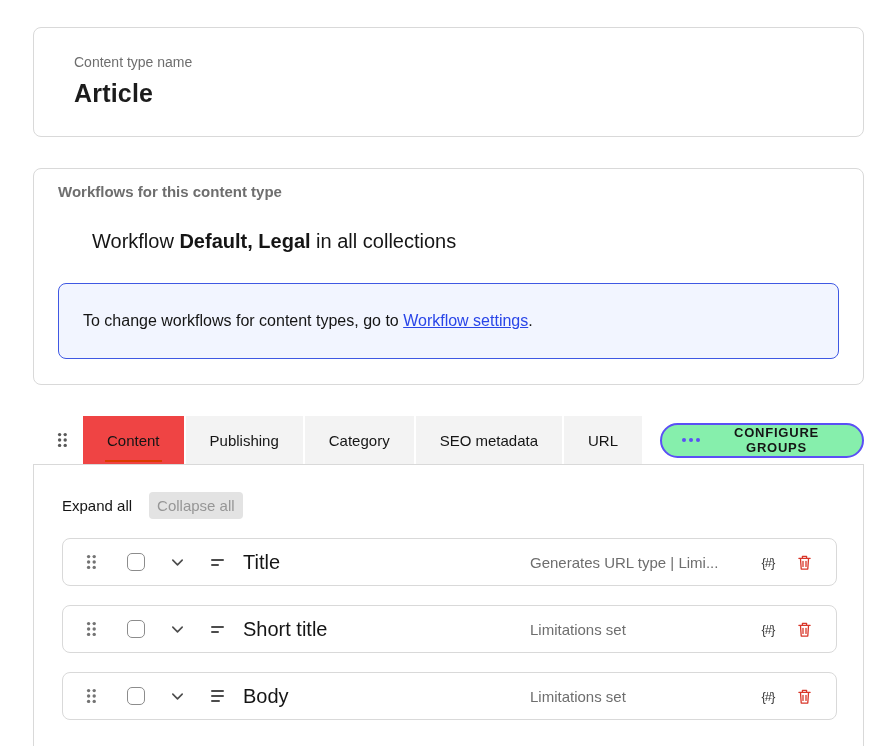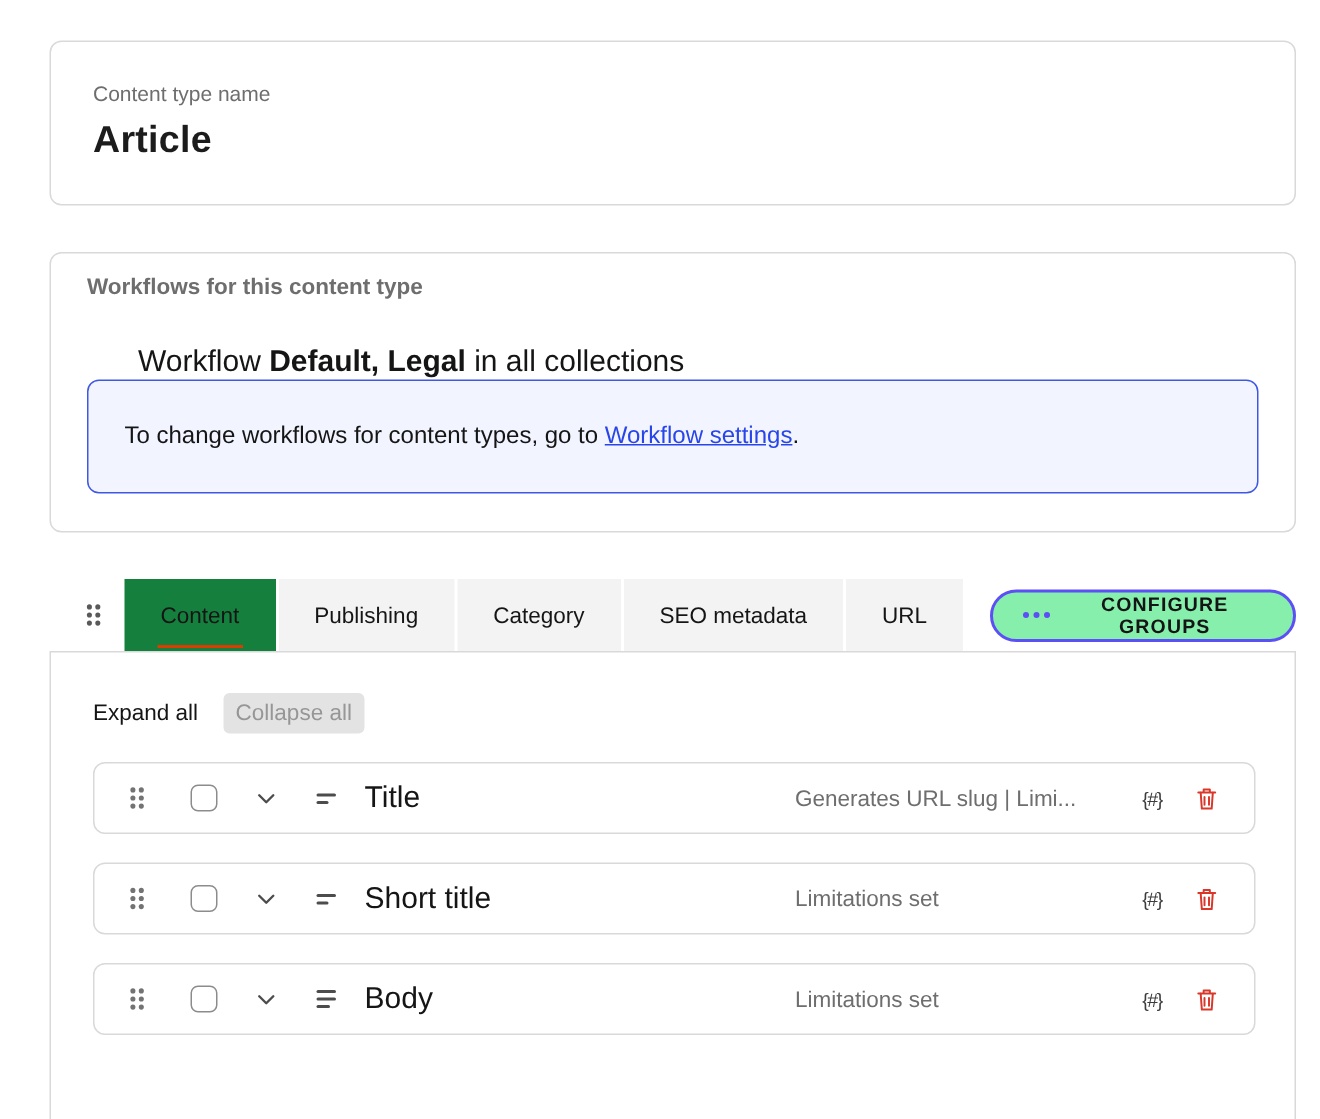--- a/index.html
+++ b/index.html
@@ -12,30 +12,31 @@
   }
   .page { padding: 27px 16px 0 33px; }
 
   .card {
     border: 1px solid #d9d9d9;
     border-radius: 8px;
     background: #fff;
   }
 
   
-  .ct-card { padding: 26px 28px 28px; }
+  .ct-card { padding: 26px 40px 28px; }
   .ct-label { font-size: 14px; color: #6e6e6e; }
   .ct-name { font-size: 25px; font-weight: bold; color: #1c1c1c; margin-top: 9px; letter-spacing: .2px; }
 
   
   .wf-card { margin-top: 31px; padding: 14px 24px 25px; }
   .wf-heading { font-size: 15px; font-weight: bold; color: #6e6e6e; }
   .wf-line { font-size: 20px; margin-top: 30px; color: #151515; margin-left: 34px; }
   .wf-line b { font-weight: bold; }
   .callout {
+    margin-top: 30px;
     background: #f2f5ff;
     border: 1px solid #3f58e3;
     border-radius: 8px;
     padding: 28px 24px;
     font-size: 16px;
   }
   .callout a { color: #2945e8; text-decoration: underline; cursor: pointer; }
 
   
   .tabs-row { margin-top: 31px; display: flex; align-items: center; height: 48px; }
@@ -45,21 +46,21 @@
     height: 48px;
     padding: 0 24px;
     display: flex;
     align-items: center;
     font-size: 15px;
     background: #f3f3f3;
     cursor: pointer;
     position: relative;
     white-space: nowrap;
   }
-  .tab.active { background: #15803d; }
+  .tab.active { background: #ef4444; }
   .tab.active::after {
     content: "";
     position: absolute;
     left: 22px; right: 22px; bottom: 2px;
     height: 2px;
     background: #db3c00;
   }
   .configure-btn {
     margin-left: 18px;
     height: 35px;
@@ -203,21 +204,21 @@
       <span class="el-chevron">
         <svg width="15" height="15" viewBox="0 0 16 16">
             <path d="M3 5.5 L8 10.5 L13 5.5" fill="none" stroke="#4c4c4c" stroke-width="1.7" stroke-linecap="round" stroke-linejoin="round"></path>
           </svg>
       </span>
       <span class="type-icon text">
           <i></i>
           <i></i>
         </span>
       <span class="el-name">Title</span>
-      <span class="el-meta">Generates URL slug | Limi...</span>
+      <span class="el-meta">Generates URL type | Limi...</span>
       <span class="limit-ic">{#}</span>
       <span class="trash">
         <svg width="15" height="17" viewBox="0 0 16 18">
             <g fill="none" stroke="#d9372a" stroke-width="1.4" stroke-linecap="round" stroke-linejoin="round">
               <path d="M2 4.5 H14"></path>
               <path d="M5.8 4.2 V2.4 H10.2 V4.2"></path>
               <path d="M3.7 4.8 L4.5 16 H11.5 L12.3 4.8"></path>
               <path d="M6.4 7.8 V13.2"></path>
               <path d="M9.6 7.8 V13.2"></path>
             </g>

